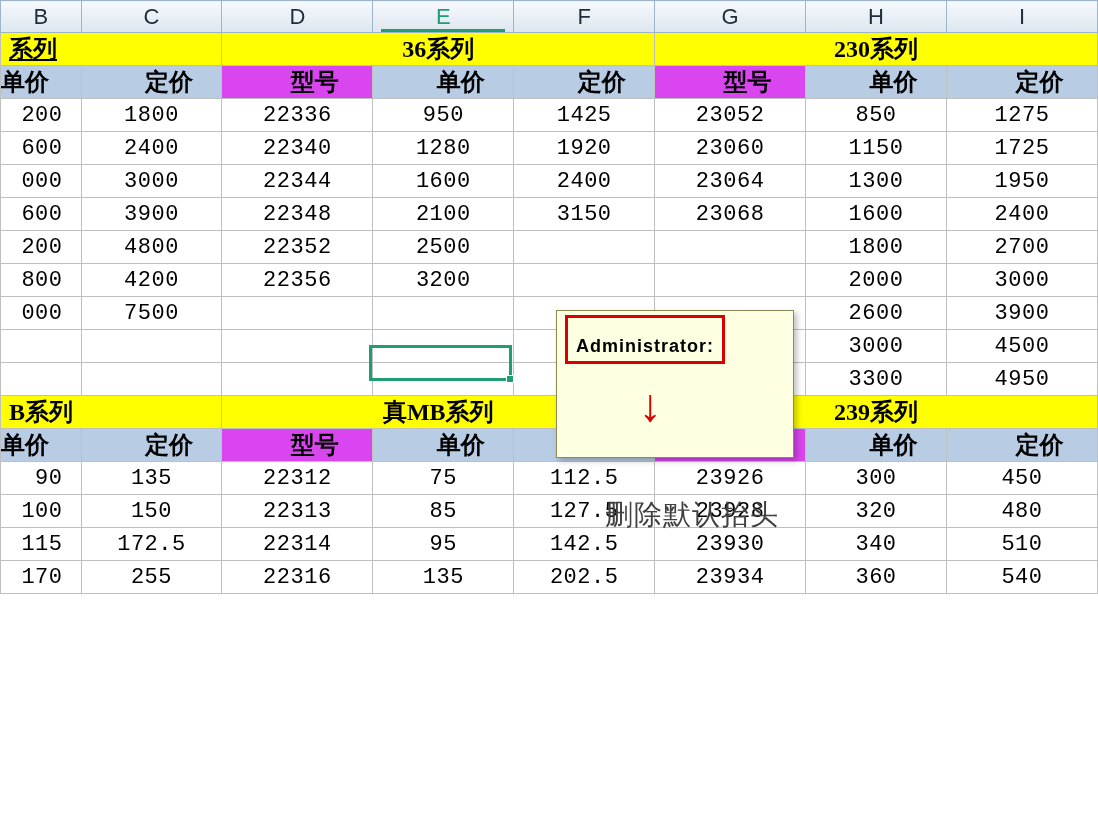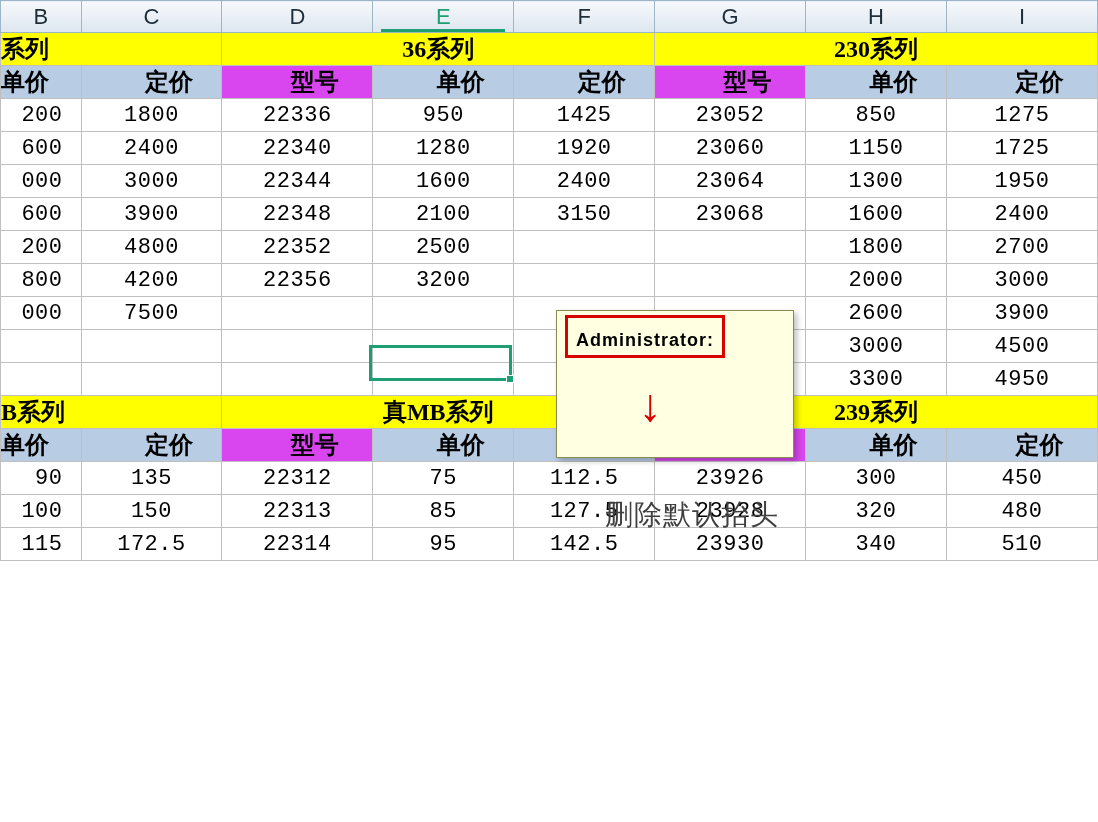--- a/index.html
+++ b/index.html
@@ -96,21 +96,21 @@
     border: 1px solid #8a8a55;
     box-shadow: 3px 3px 6px rgba(0,0,0,.25);
     font-family: "SimSun", Arial, sans-serif;
     font-size: 18px;
     padding: 4px 8px 8px 8px;
     z-index: 30;
     letter-spacing: 1px;
   }
   .comment-box .author-frame {
     border: 3px solid #d80000;
-    padding: 12px 8px 4px 8px;
+    padding: 18px 8px 4px 8px;
     display: inline-block;
     font-weight: bold;
   }
   .red-arrow {
     position: absolute;
     z-index: 31;
     color: #d80000;
     font-size: 46px;
     font-weight: bold;
     transform: translate(-50%, -50%);
@@ -155,21 +155,21 @@
     <th class="col-head">C</th>
     <th class="col-head">D</th>
     <th class="col-head active">E</th>
     <th class="col-head">F</th>
     <th class="col-head">G</th>
     <th class="col-head">H</th>
     <th class="col-head">I</th>
   </tr>
 
   <tr>
-    <td class="series-head" colspan="2" style="text-align:left;padding-left:0;">系列</td>
+    <td class="series-head" colspan="2" style="text-align:left;padding-left:8px;text-decoration:underline;">系列</td>
     <td class="series-head" colspan="3">36系列</td>
     <td class="series-head" colspan="3">230系列</td>
   </tr>
 
   <tr>
     <td class="sub-head" style="text-align:left;padding-left:0;">单价</td>
     <td class="sub-head">定价</td>
     <td class="sub-head model">型号</td>
     <td class="sub-head">单价</td>
     <td class="sub-head">定价</td>
@@ -267,21 +267,21 @@
             <td class="data"></td>
             <td class="data"></td>
             <td class="data">23092</td>
             <td class="data">3300</td>
             <td class="data">4950</td>
           </tr>
         </tbody>
 
   <tbody>
           <tr>
-    <td class="series-head" colspan="2" style="text-align:left;padding-left:0;">B系列</td>
+    <td class="series-head" colspan="2" style="text-align:left;padding-left:8px;">B系列</td>
     <td class="series-head" colspan="3">真MB系列</td>
     <td class="series-head" colspan="3">239系列</td>
   </tr>
 
   <tr>
     <td class="sub-head" style="text-align:left;padding-left:0;">单价</td>
     <td class="sub-head">定价</td>
     <td class="sub-head model">型号</td>
     <td class="sub-head">单价</td>
     <td class="sub-head">定价</td>
@@ -315,20 +315,30 @@
           <tr>
             <td class="data partial-left">115</td>
             <td class="data">172.5</td>
             <td class="data">22314</td>
             <td class="data">95</td>
             <td class="data">142.5</td>
             <td class="data">23930</td>
             <td class="data">340</td>
             <td class="data">510</td>
           </tr>
+          <tr>
+            <td class="data partial-left">170</td>
+            <td class="data">255</td>
+            <td class="data">22316</td>
+            <td class="data">135</td>
+            <td class="data">202.5</td>
+            <td class="data">23934</td>
+            <td class="data">360</td>
+            <td class="data">540</td>
+          </tr>
         </tbody>
 
 </table>
 </div>
 
 <div class="active-cell" style="left:369px; top:345px; width:143px; height:36px;">
   <div class="handle"></div>
 </div>
 
 <svg class="comment-leader" width="1098" height="822">

